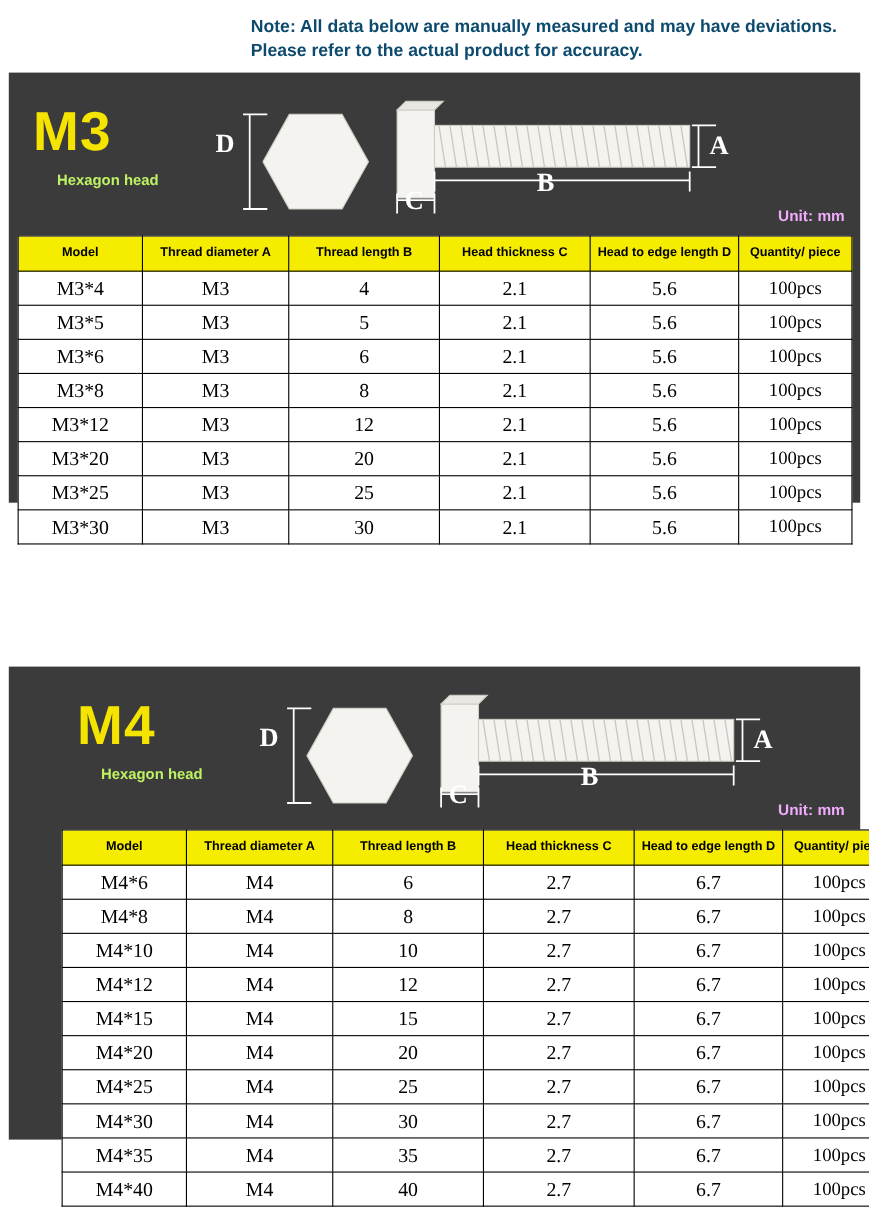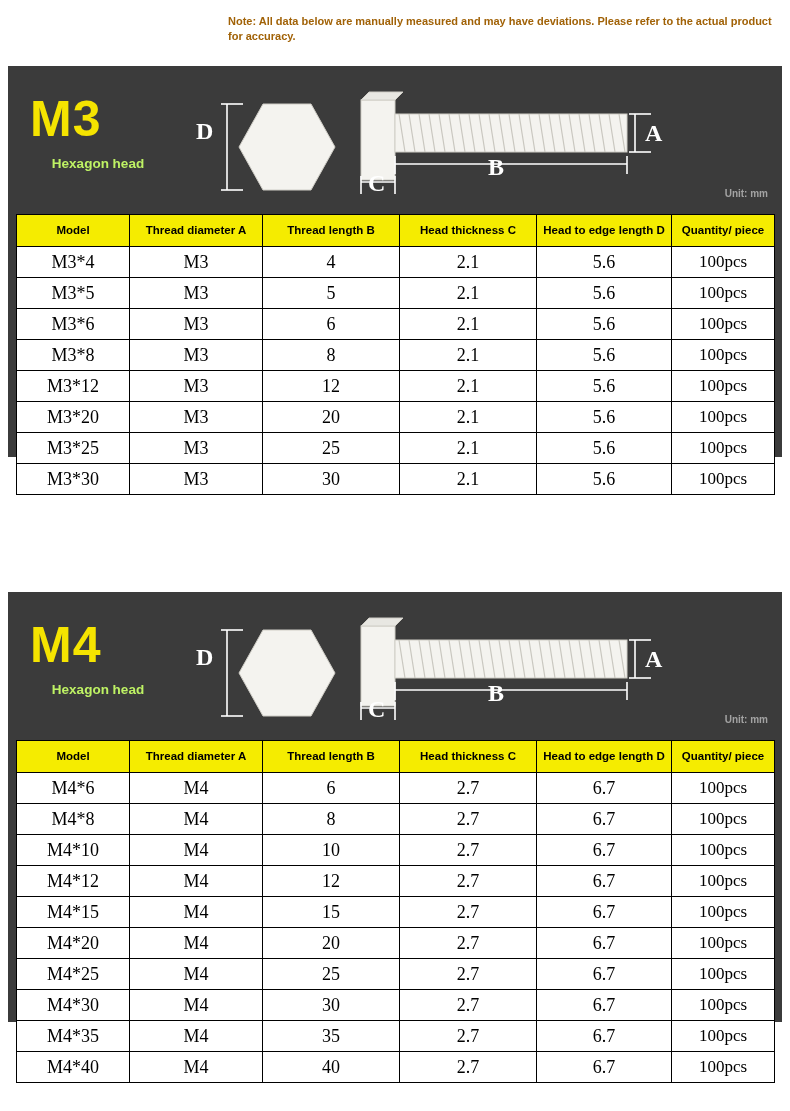--- a/index.html
+++ b/index.html
@@ -18,36 +18,36 @@
     width: 790px;
     height: 1111px;
     box-sizing: border-box;
   }
   
   .note {
     position: absolute;
     top: 14px;
     left: 228px;
     width: 560px;
-    font-size: 11px;
-    font-weight: bold;
-    color: #a16207;
+    font-size: 16px;
+    font-weight: bold;
+    color: #0c4a6e;
     line-height: 1.35;
   }
   
   .panel {
     position: absolute;
     left: 8px;
     width: 774px;
     background: #3b3b3b;
     box-sizing: border-box;
     padding: 0;
   }
   #panel-m3 { top: 66px; height: 391px; }
-  #panel-m4 { top: 592px; height: 430px; }
+  #panel-m4 { top: 606px; height: 430px; padding-left: 40px; }
 
   .panel-inner {
     position: relative;
     width: 100%;
     height: 100%;
   }
   .size-label {
     position: absolute;
     left: 22px;
     top: 28px;
@@ -65,23 +65,23 @@
     text-align: center;
     font-size: 13.5px;
     font-weight: bold;
     color: #bef264;
     line-height: 1.25;
   }
   .unit {
     position: absolute;
     right: 14px;
     top: 122px;
-    font-size: 10px;
-    font-weight: bold;
-    color: #a3a3a3;
+    font-size: 14px;
+    font-weight: bold;
+    color: #f0abfc;
   }
   
   .diagram {
     position: absolute;
     left: 175px;
     top: 16px;
     width: 480px;
     height: 130px;
   }
   .dim-letter {

